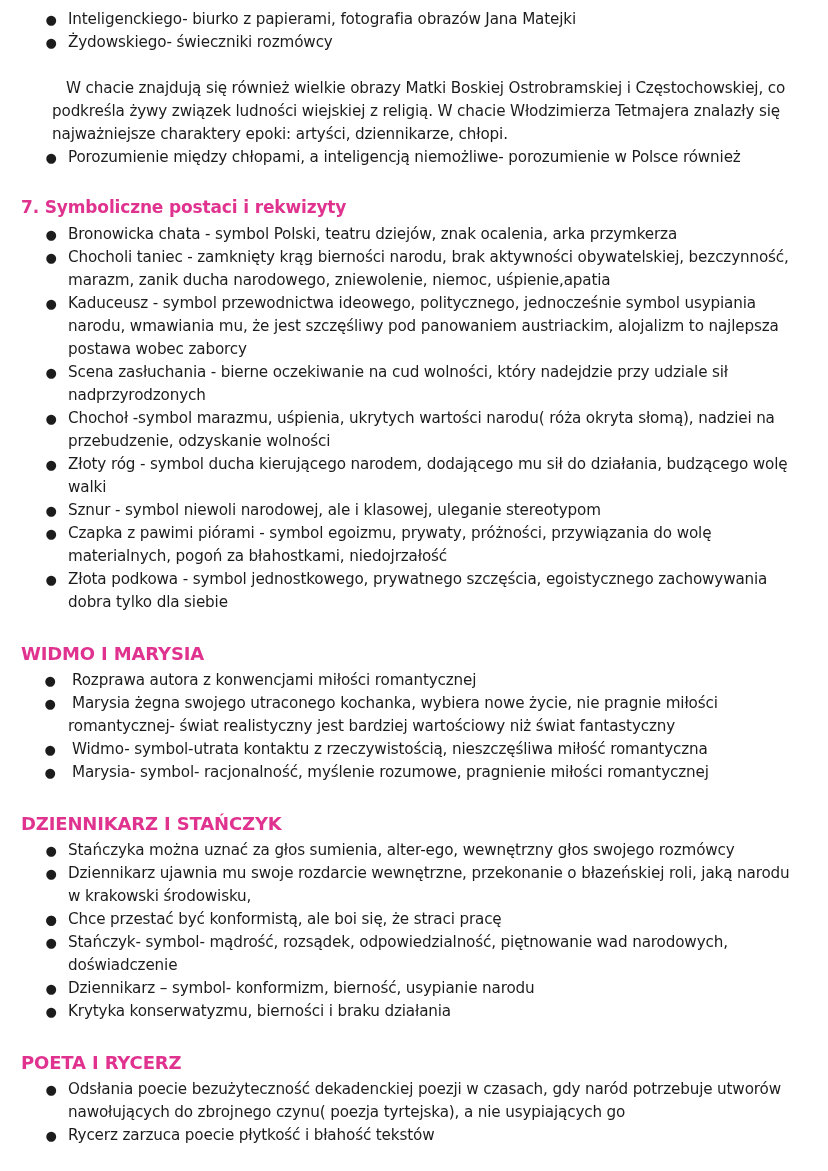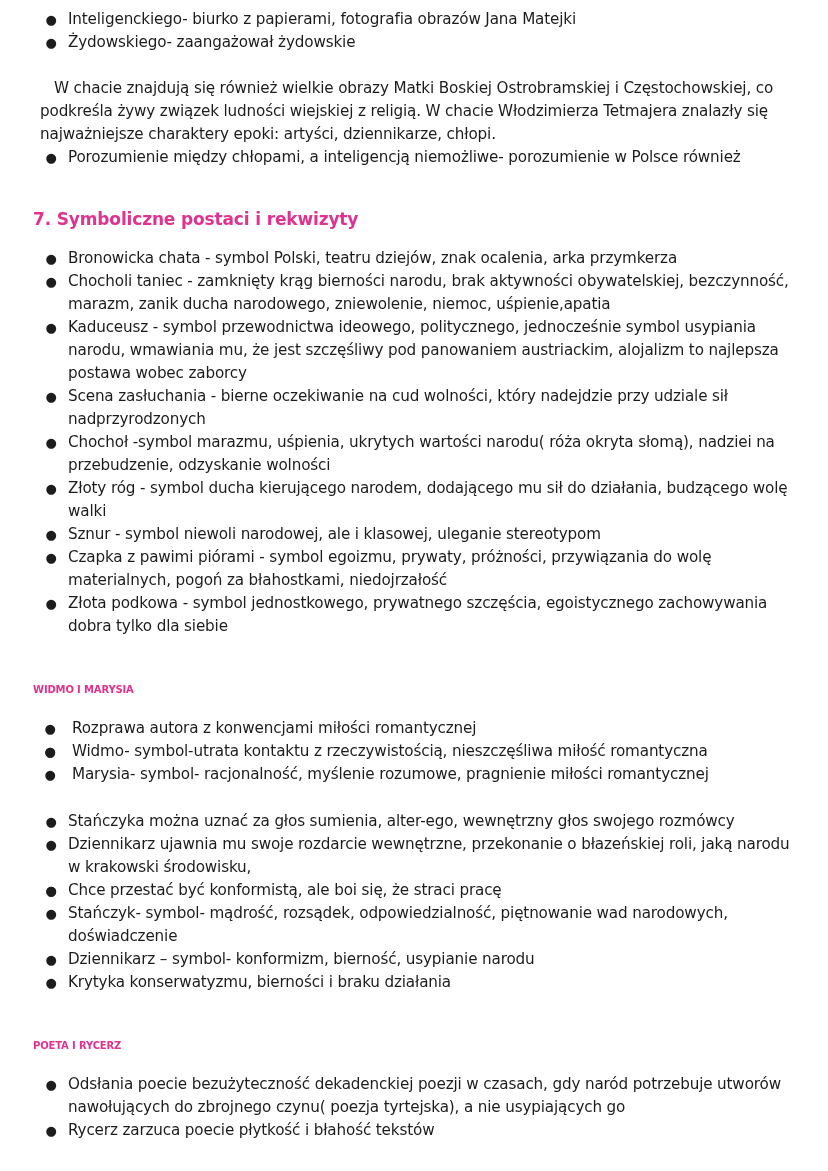--- a/index.html
+++ b/index.html
@@ -39,52 +39,52 @@
       text-align: center;
       font-size: 13px;
     }
     ul.blist.wide li .bullet {
       left: 43px;
     }
     ul.blist.wide li .txt {
       padding-left: 4px;
     }
     .para {
-      padding-left: 40px;
+      padding-left: 52px;
       padding-right: 40px;
       line-height: 23px;
       margin: 0;
     }
     .para .indent {
       display: inline-block;
       width: 14px;
     }
     .heading {
       color: #e0338f;
       padding-left: 17px;
       line-height: 23px;
-      margin: 16px;
+      margin: 4px;
     }
     .heading.big {
       font-size: 17px;
     }
     .heading.caps {
-      font-size: 10px;
+      font-size: 18px;
     }
     .gap-s { height: 23px; }
     .gap-m { height: 24px; }
   </style>
 </head>
 <body>
 
 <div class="page">
 
   <ul class="blist">
     <li><span class="bullet">●</span><span class="txt">Inteligenckiego- biurko z papierami, fotografia obrazów Jana Matejki</span></li>
-    <li><span class="bullet">●</span><span class="txt">Żydowskiego- zaangażował żydowskie</span></li>
+    <li><span class="bullet">●</span><span class="txt">Żydowskiego- świeczniki rozmówcy</span></li>
   </ul>
 
   <div class="gap-s"></div>
 
   <p class="para"><span class="indent"></span><span>W chacie znajdują się również wielkie obrazy Matki Boskiej Ostrobramskiej i Częstochowskiej, co podkreśla żywy związek ludności wiejskiej z religią. W chacie Włodzimierza Tetmajera znalazły się najważniejsze charaktery epoki: artyści, dziennikarze, chłopi.</span></p>
 
   <ul class="blist">
     <li><span class="bullet">●</span><span class="txt">Porozumienie między chłopami, a inteligencją niemożliwe- porozumienie w Polsce również</span></li>
   </ul>
 
@@ -101,27 +101,28 @@
     <li><span class="bullet">●</span><span class="txt">Sznur  - symbol niewoli narodowej, ale i klasowej, uleganie stereotypom</span></li>
     <li><span class="bullet">●</span><span class="txt">Czapka z pawimi piórami  - symbol egoizmu, prywaty, próżności, przywiązania do wolę materialnych, pogoń za błahostkami, niedojrzałość</span></li>
     <li><span class="bullet">●</span><span class="txt">Złota podkowa  - symbol jednostkowego, prywatnego szczęścia, egoistycznego zachowywania dobra tylko dla siebie</span></li>
   </ul>
 
   <div class="gap-m"></div>
 
   <h2 class="heading caps">WIDMO I MARYSIA</h2>
   <ul class="blist wide">
     <li><span class="bullet">●</span><span class="txt">Rozprawa autora z konwencjami miłości romantycznej</span></li>
-    <li><span class="bullet">●</span></li>
+    <li><span class="bullet">●</span><span class="txt">Marysia żegna swojego utraconego kochanka, wybiera nowe życie, nie pragnie miłości romantycznej- świat realistyczny jest bardziej wartościowy niż świat fantastyczny</span></li>
     <li><span class="bullet">●</span><span class="txt">Widmo- symbol-utrata kontaktu z rzeczywistością, nieszczęśliwa miłość romantyczna</span></li>
     <li><span class="bullet">●</span><span class="txt">Marysia- symbol- racjonalność, myślenie rozumowe, pragnienie miłości romantycznej</span></li>
   </ul>
 
   <div class="gap-m"></div>
 
+  <h2 class="heading caps">DZIENNIKARZ I STAŃCZYK</h2>
   <ul class="blist">
     <li><span class="bullet">●</span><span class="txt">Stańczyka można uznać za głos sumienia, alter-ego, wewnętrzny głos swojego rozmówcy</span></li>
     <li><span class="bullet">●</span><span class="txt">Dziennikarz ujawnia mu swoje rozdarcie wewnętrzne, przekonanie o błazeńskiej roli, jaką narodu w krakowski środowisku,</span></li>
     <li><span class="bullet">●</span></li>
     <li><span class="bullet">●</span><span class="txt">Chce przestać być konformistą, ale boi się, że straci pracę</span></li>
     <li><span class="bullet">●</span><span class="txt">Stańczyk- symbol- mądrość, rozsądek, odpowiedzialność, piętnowanie wad narodowych, doświadczenie</span></li>
     <li><span class="bullet">●</span><span class="txt">Dziennikarz – symbol- konformizm, bierność, usypianie narodu</span></li>
     <li><span class="bullet">●</span><span class="txt">Krytyka konserwatyzmu, bierności i braku działania</span></li>
   </ul>
 

